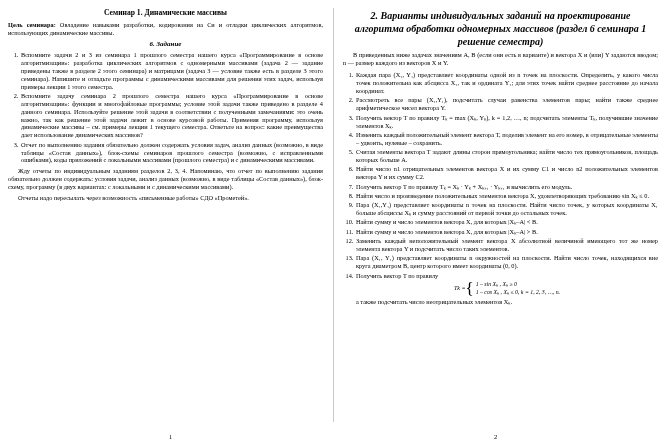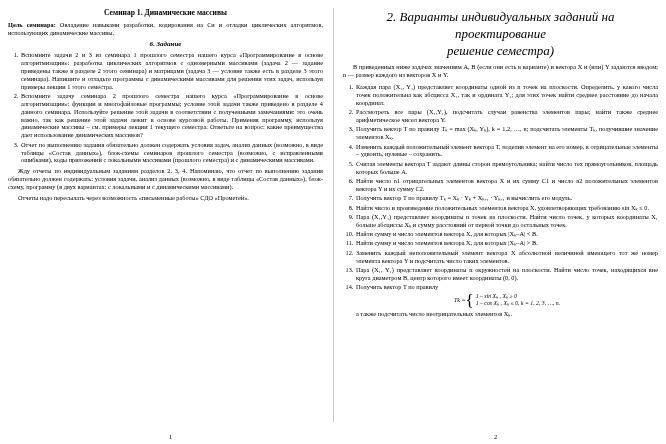--- a/index.html
+++ b/index.html
@@ -39,23 +39,23 @@
   }
   .title {
     text-align: center;
     font-weight: bold;
     font-size: 7.6px;
     line-height: 1.25;
     margin: 2px 0 4px 0;
   }
   .subtitle {
     text-align: center;
-    font-weight: normal;
+    font-weight: bold;
     font-style: italic;
-    font-size: 13px;
+    font-size: 10px;
     line-height: 1.3;
     margin: 3px 0 3px 0;
   }
   .goal {
     font-size: 6.3px;
     line-height: 1.25;
     text-align: justify;
     margin: 0 0 3px 0;
   }
   .goal b { font-weight: bold; }
@@ -147,20 +147,21 @@
 
     <div class="tail">Жду отчеты по индивидуальным заданиям разделов 2, 3, 4. Напоминаю, что отчет по выполнению задания обязательно должен содержать: условия задачи, анализ данных (возможно, в виде таблицы «Состав данных»), блок-схему, программу (в двух вариантах: с локальными и с динамическими массивами).</div>
     <div class="tail">Отчеты надо пересылать через возможность «письменные работы» СДО «Прометей».</div>
 
     <div class="pagenum">1</div>
   </div>
 
   <div class="col col-right">
     <div class="subtitle">
       <div>2. Варианты индивидуальных заданий на проектирование</div>
+      <div>алгоритма обработки одномерных массивов (раздел 6 семинара 1</div>
       <div>решение семестра)</div>
     </div>
 
     <div class="intro">В приведенных ниже задачах значениям A, B (если они есть в варианте) и вектора X и (или) Y задаются вводом; n — размер каждого из векторов X и Y.</div>
 
     <ol class="list">
       <li>Каждая пара (X₁, Y₁) представляет координаты одной из n точек на плоскости. Определить, у какого числа точек положительна как абсцисса X₁, так и ордината Y₁; для этих точек найти среднее расстояние до начала координат.</li>
       <li>Рассмотреть все пары (X₁,Y₁), подсчитать случаи равенства элементов пары; найти также среднее арифметическое чисел  вектора Y.</li>
       <li>Получить вектор T по правилу Tₖ = max (Xₖ, Yₖ), k = 1,2, …, n; подсчитать элементы Tₖ, получившие значение элементов Xₖ.</li>
       <li>Изменить каждый положительный элемент вектора T, поделив элемент на его номер, в отрицательные элементы – удвоить, нулевые – сохранить.</li>

